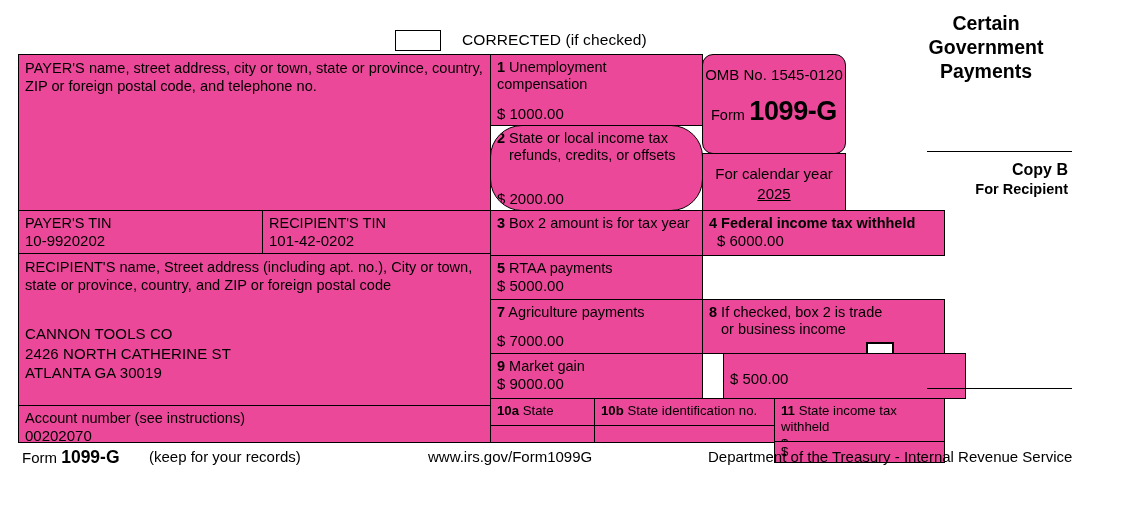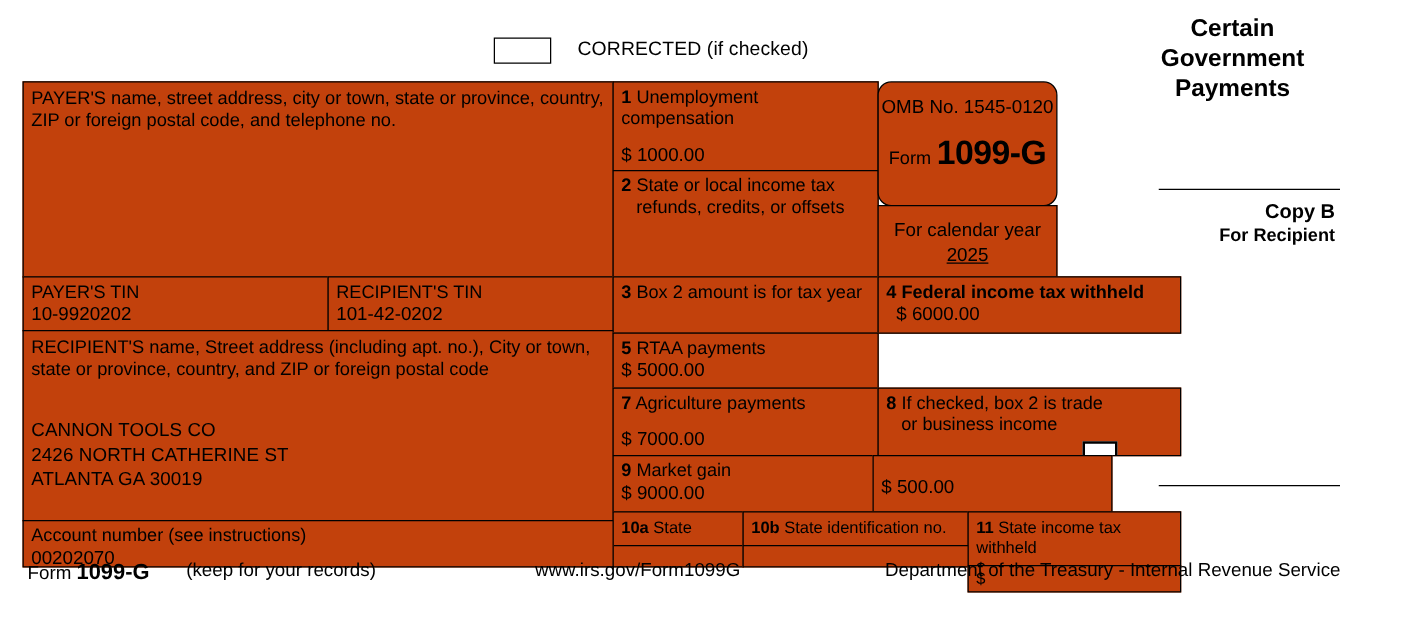--- a/index.html
+++ b/index.html
@@ -42,23 +42,22 @@
   .form {
     position: absolute;
     left: 18px; top: 54px;
     width: 1072px; height: 389px;
   }
 
   
   .cell {
     position: absolute;
     border: 1.5px solid #000;
-    background: #c2410c;
+    background: #ec4899;
     overflow: hidden;
-    margin-top: 11px;
   }
   .pad { padding: 4px 6px 0 6px; }
 
   .lbl      { font-size: 14.5px; line-height: 1.18; }
   .lbl-sm   { font-size: 13.2px; line-height: 1.18; }
   .num      { font-weight: bold; }
   .val      { font-size: 15px; line-height: 1.2; }
   .val-ind  { padding-left: 8px; }
   .bold     { font-weight: bold; }
 
@@ -147,24 +146,25 @@
     <div class="cell pad" style="left:0; top:0; width:473px; height:157px;">
       <div class="hdr-2line">PAYER'S name, street address, city or town, state or province, country, ZIP or foreign postal code, and telephone no.</div>
     </div>
 
     <div class="cell pad" style="left:472px; top:0; width:213px; height:72px;">
       <div class="lbl"><span class="num">1</span>
         <span>Unemployment compensation</span></div>
       <div class="val" style="margin-top:12px;">$ 1000.00</div>
     </div>
 
-    <div class="cell pad" style="left:472px; top:71px; width:213px; height:86px;">
+    <div class="cell pad" style="left:472px; top:71px; width:213px; height:86px;border-radius:32px;">
       <div class="lbl"><span class="num">2</span>
         <span>State or local income tax</span></div>
       <div class="lbl" style="padding-left:12px;">refunds, credits, or offsets</div>
+      <div class="val" style="margin-top:26px;">$  2000.00</div>
     </div>
 
     <div class="cell" style="left:684px; top:0; width:144px; height:100px;border-radius:11px;">
       <div class="omb-text">OMB No. 1545-0120</div>
       <div class="form-id">
         <span class="w">Form</span>
         <span class="n">1099-G</span>
       </div>
     </div>
 
@@ -225,21 +225,21 @@
       <div class="lbl" style="padding-left:12px;">or business income</div>
       <div class="cb8"></div>
     </div>
 
     <div class="cell pad" style="left:472px; top:299px; width:213px; height:46px;">
       <div class="lbl"><span class="num">9</span>
         <span>Market gain</span></div>
       <div class="val">$ 9000.00</div>
     </div>
 
-    <div class="cell pad" style="left:680px; top:299px; width:192px; height:46px;">
+    <div class="cell pad" style="left:705px; top:299px; width:243px; height:46px;">
       <div class="val" style="margin-top:12px;">$ 500.00</div>
     </div>
 
     <div class="cell pad" style="left:472px; top:344px; width:105px; height:28px;">
       <div class="lbl-sm"><span class="num">10a</span>
         <span>State</span></div>
     </div>
 
     <div class="cell pad" style="left:576px; top:344px; width:181px; height:28px;">
       <div class="lbl-sm"><span class="num">10b</span>

